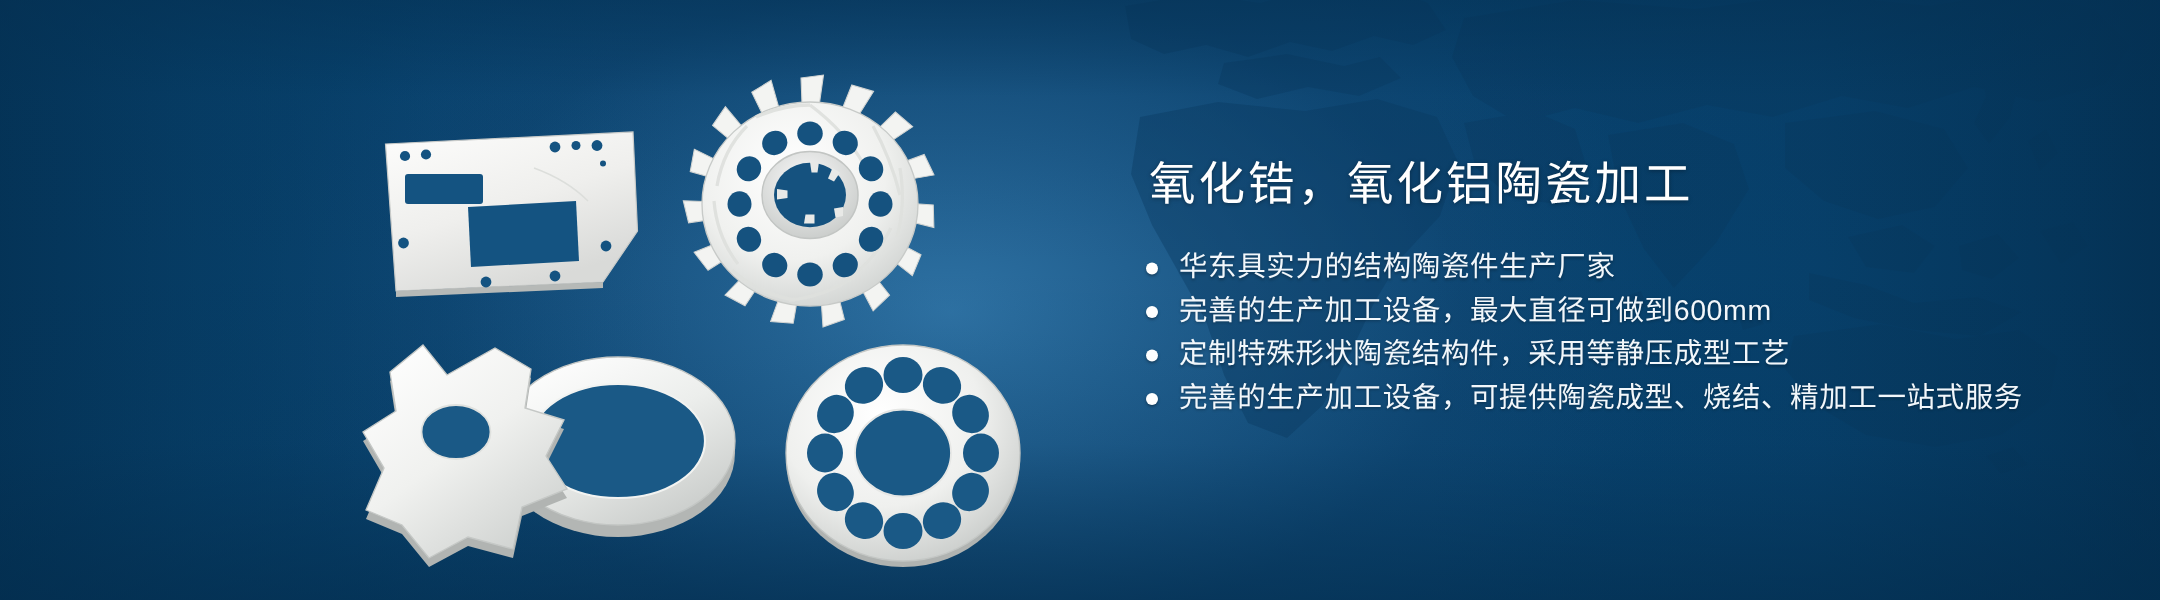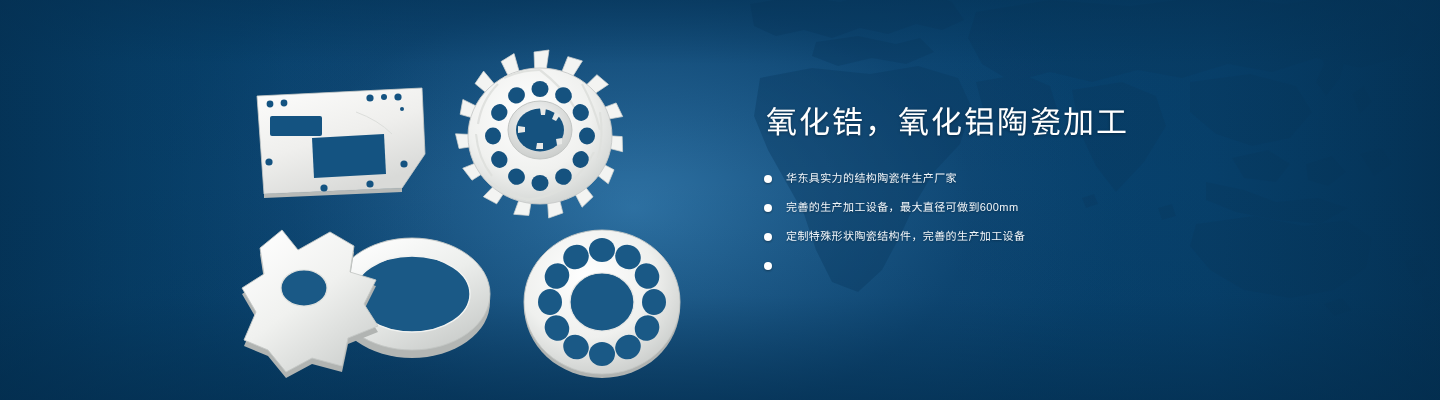--- a/index.html
+++ b/index.html
@@ -93,21 +93,21 @@
   }
   .bullets {
     list-style: none;
     margin: 0;
     padding: 0;
   }
   .bullets li {
     position: relative;
     padding-left: 22px;
     margin-bottom: 10px;
-    font-size: 11px;
+    font-size: 19px;
     line-height: 19px;
     color: #f2f7fb;
     letter-spacing: 0.4px;
     white-space: nowrap;
     text-shadow: 0 1px 2px rgba(0,0,0,0.30);
   }
   .bullets li:last-child { margin-bottom: 0; }
   .bullet-dot {
     position: absolute;
     left: 0;
@@ -453,21 +453,22 @@
       <li>
         <span class="bullet-dot"></span>
         <span>华东具实力的结构陶瓷件生产厂家</span>
       </li>
       <li>
         <span class="bullet-dot"></span>
         <span>完善的生产加工设备，最大直径可做到600mm</span>
       </li>
       <li>
         <span class="bullet-dot"></span>
-        <span>定制特殊形状陶瓷结构件，完善的生产加工设备</span>
+        <span>定制特殊形状陶瓷结构件，采用等静压成型工艺</span>
       </li>
       <li>
         <span class="bullet-dot"></span>
+        <span>完善的生产加工设备，可提供陶瓷成型、烧结、精加工一站式服务</span>
       </li>
     </ul>
   </div>
 
 </div>
 
 </body></html>

